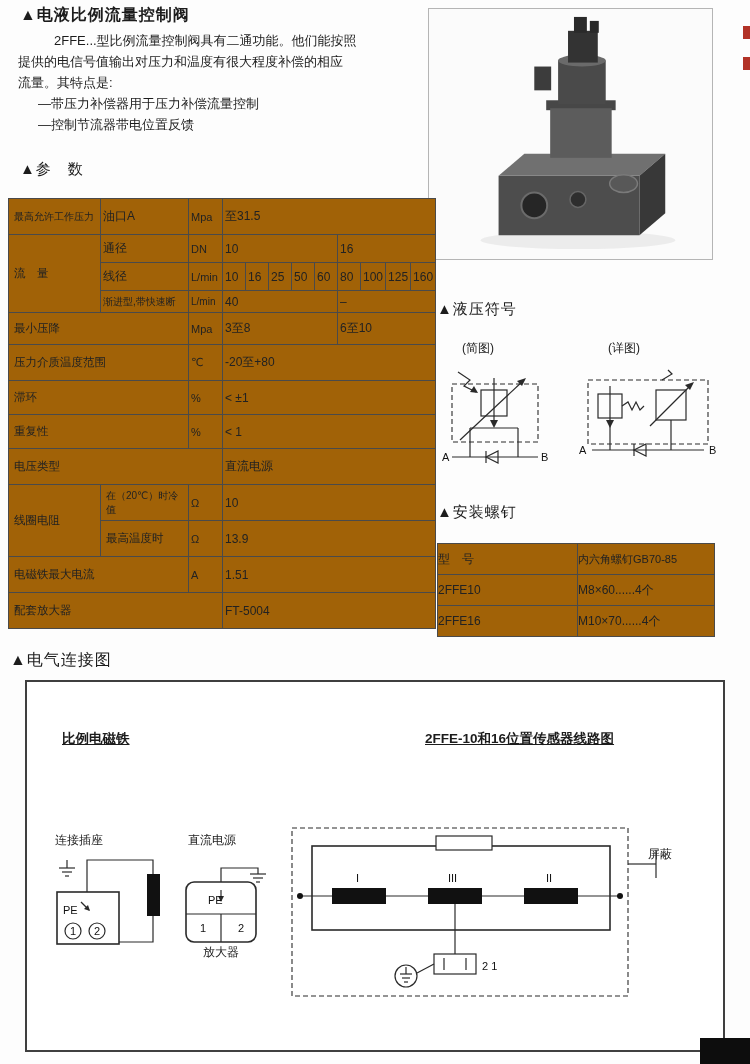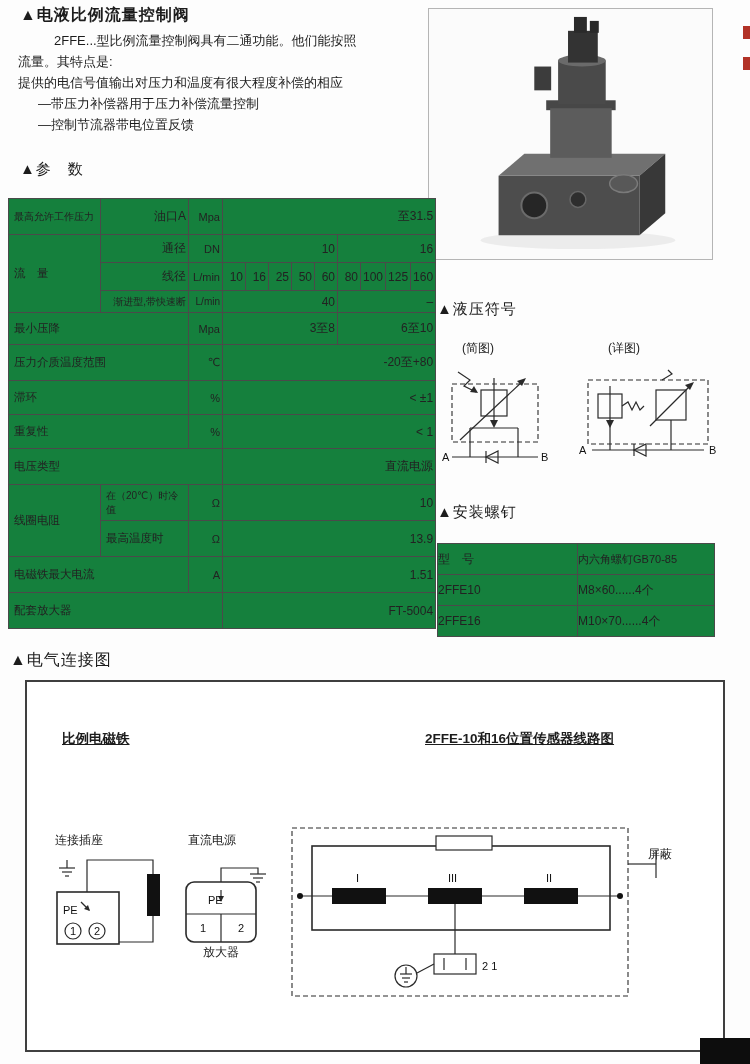--- a/index.html
+++ b/index.html
@@ -6,22 +6,22 @@
   html,body { width:750px; height:1064px; }
   body { position:relative; background:#fdfdfd; color:#1c1c1c;
          font-family:"Liberation Sans","DejaVu Sans",sans-serif; overflow:hidden; }
   .abs { position:absolute; }
   .title { font-size:16px; font-weight:bold; letter-spacing:1px; }
   .sec-heading { font-size:15px; font-weight:normal; letter-spacing:1px;text-align:center; }
   .sec-heading.big { font-size:16px; }
   .intro { font-size:13px; line-height:21px; }
   .iline.first { padding-left:36px; }
   .iline.bullet { padding-left:20px; }
-  table { border-collapse:collapse; background:#15803d; }
-  .ptable td { border:1px solid #4a4a4a; text-align:right; font-size:12px; padding:1px 2px; color:#222; }
+  table { border-collapse:collapse; background:#a16207; }
+  .ptable td { border:1px solid #4a4a4a; text-align:left; font-size:12px; padding:1px 2px; color:#222; }
   .ptable td.lab { text-align:left; padding-left:5px; font-size:11.5px; }
   .ptable td.unit { font-size:11px; }
   .ptable td.s10 { font-size:10px; }
   .stable td { border:1px solid #4a4a4a; text-align:left; font-size:12px; color:#222; }
   .stable td.hdr2 { font-size:11px; }
   .photo-frame { border:1px solid #b5b5b5; background:#fbfbfb; }
   .dlabel { font-size:12px; color:#222; }
   .btitle { font-size:13.5px; font-weight:bold;text-decoration:underline; }
   .ebox { border:2px solid #3f3f3f; background:#fff; }
   .red-mark { position:absolute; right:0; width:7px; height:13px; background:#b23227; }
@@ -37,22 +37,22 @@
 <body>
 
 <div class="page" style="width:750px;height:1064px;position:relative;">
 
   <div class="red-mark" style="top:26px"></div>
   <div class="red-mark" style="top:57px"></div>
 
   <div class="abs title" style="left:20px;top:5px">▲电液比例流量控制阀</div>
   <div class="abs intro" style="left:18px;top:30px;width:405px">
     <div class="iline first">2FFE...型比例流量控制阀具有二通功能。他们能按照</div>
+    <div class="iline">提供的电信号值输出对压力和温度有很大程度补偿的相应</div>
     <div class="iline">流量。其特点是:</div>
-    <div class="iline">提供的电信号值输出对压力和温度有很大程度补偿的相应</div>
     <div class="iline bullet">—带压力补偿器用于压力补偿流量控制</div>
     <div class="iline bullet">—控制节流器带电位置反馈</div>
   </div>
 
   <div class="abs photo-frame" style="left:428px;top:8px;width:285px;height:252px">
     <svg viewBox="0 0 285 252" width="283" height="250">
       <g>
         <ellipse cx="150" cy="233" rx="98" ry="9" fill="#ececec"></ellipse>
         <polygon points="70,168 212,168 212,228 70,228" fill="#4d4d4d"></polygon>
         <polygon points="70,168 96,146 238,146 212,168" fill="#707070"></polygon>

